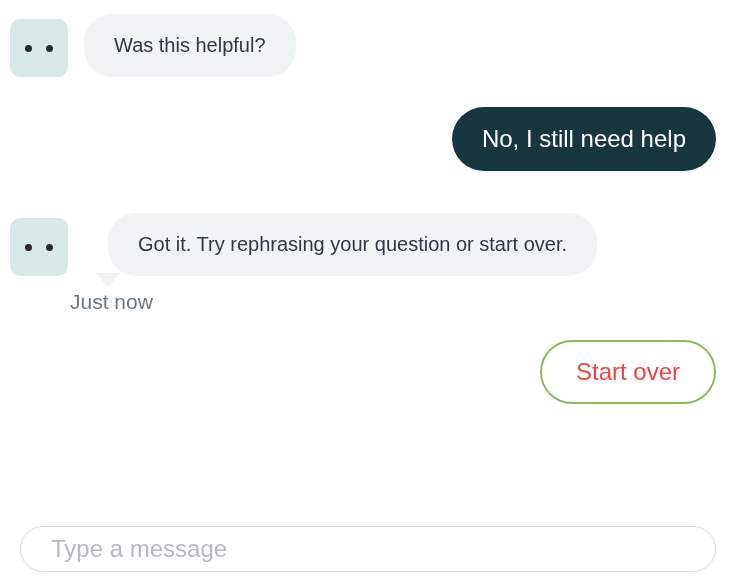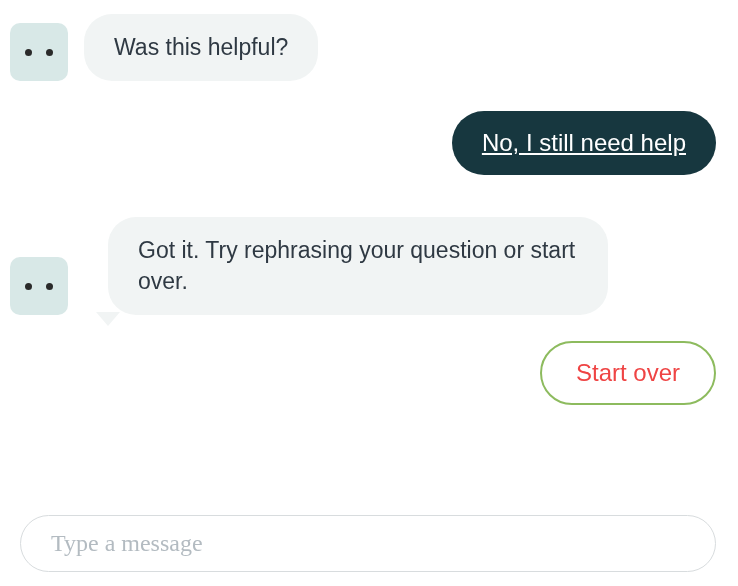--- a/index.html
+++ b/index.html
@@ -39,34 +39,33 @@
     }
     .eye {
       width: 7px;
       height: 7px;
       border-radius: 50%;
       background: #2a2a2a;
     }
     .bubble.bot {
       background: #f1f4f4;
       color: #2f3943;
-      font-size: 23px;
+      font-size: 20px;
       padding: 18px 30px;
       border-radius: 28px;
       max-width: 500px;
       line-height: 1.35;
     }
     .bubble.user {
       background: #17373f;
       color: #fff;
       font-size: 24px;
       padding: 18px 30px;
       border-radius: 32px;
       max-width: 500px;
-      text-decoration: underline;
     }
     .row.user-row {
       margin-top: 20px;
       margin-bottom: 36px;
     }
     .group {
       display: flex;
       align-items: flex-end;
       margin-top: 6px;
     }
@@ -116,23 +115,23 @@
       font-family: inherit;
     }
     .composer {
       margin-top: 26px;
       padding-left: 10px;
     }
     .composer input {
       width: 100%;
       border: 1px solid #d8dcde;
       border-radius: 34px;
-      padding: 14px 30px;
+      padding: 8px 30px;
       font-size: 24px;
-      font-family: Liberation Serif, serif;
+      font-family: Liberation Sans, sans-serif;
       color: #2f3943;
       outline: none;
     }
     .composer input::placeholder {
       color: #b3bbc1;
     }
   </style>
 </head>
 <body>
 
@@ -156,20 +155,21 @@
         <span class="eye"></span>
           <span class="eye"></span>
       </div>
       <div class="col">
         <div class="bubble-wrap">
           <div class="bubble bot">Got it. Try rephrasing your question or start over.</div>
           <div class="tail"></div>
         </div>
       </div>
     </div>
+    <div class="timestamp">Just now</div>
   </div>
 
   <div class="action-row">
     <button class="action-btn">Start over</button>
   </div>
 
 </div>
 
 <div class="composer">
   <input type="text" placeholder="Type a message" style="">

